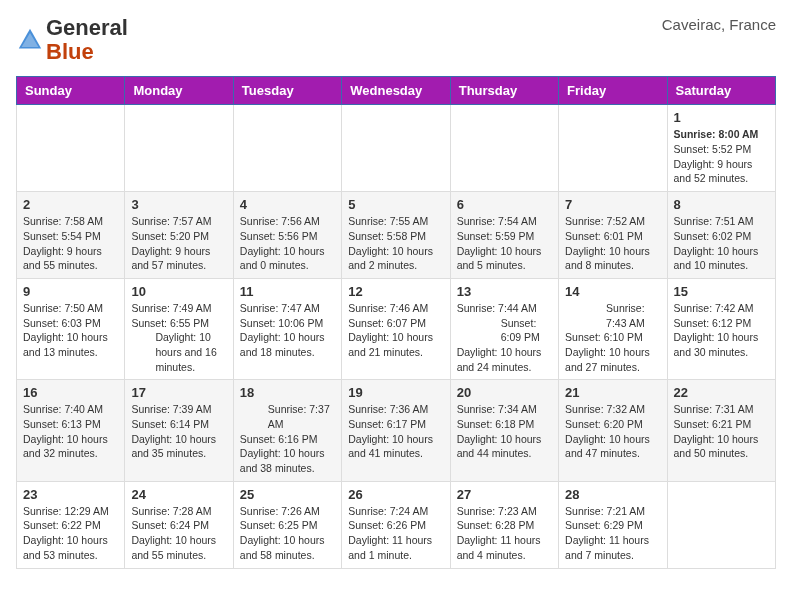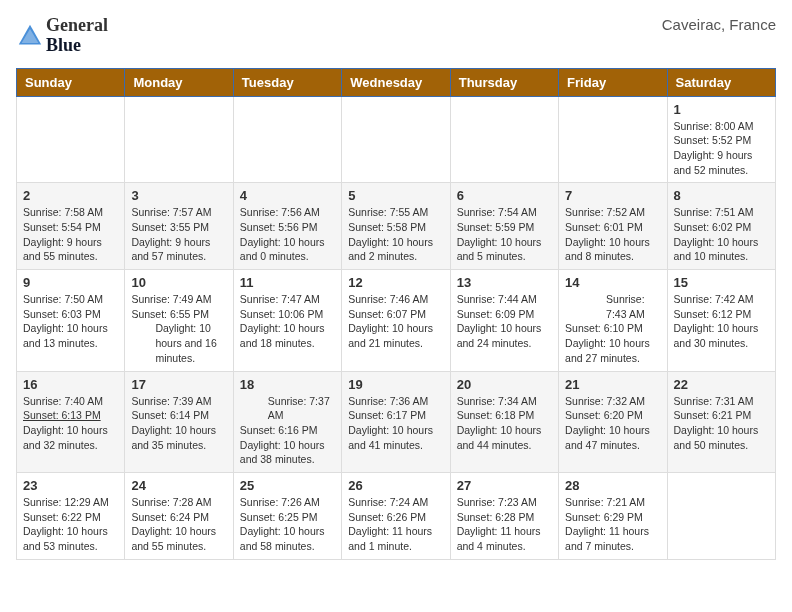--- a/index.html
+++ b/index.html
@@ -14,25 +14,24 @@
       display: flex;
       justify-content: space-between;
       align-items: flex-start;
       margin-bottom: 12px;
     }
     .logo {
       display: flex;
       align-items: center;
     }
     .logo-text {
-      font-size: 18px;
+      font-size: 22px;
       font-weight: bold;
       color: #333;
       line-height: 1.1;
-      font-family: Liberation Serif, serif;
     }
     .logo-text span {
       color: #4a90d9;
     }
     .logo-icon {
       width: 28px;
       height: 28px;
       margin-right: 2px;
     }
     .title-block {
@@ -46,21 +45,21 @@
     .location {
       font-size: 15px;
       color: #555;
     }
     .calendar {
       width: 100%;
       border-collapse: collapse;
       border: 1px solid #ccc;
     }
     .calendar th {
-      background: #a16207;
+      background: #a21caf;
       color: #fff;
       font-size: 13px;
       font-weight: bold;
       padding: 6px 8px;
       text-align: left;
       border: 1px solid #3a6aad;
     }
     .calendar td {
       vertical-align: top;
       padding: 5px 6px;
@@ -84,21 +83,21 @@
 </head>
 <body>
 
 <div class="header">
   <div class="logo">
     <svg class="logo-icon" viewBox="0 0 40 40">
       <polygon points="20,4 36,32 4,32" fill="#4a90d9"></polygon>
       <polygon points="20,10 32,30 8,30" fill="#fff" opacity="0.3"></polygon>
     </svg>
     <div class="logo-text">
-      <span style="color:#333">General</span><br><span style="color:#0f172a">Blue</span>
+      <span style="color:#333">General</span><br><span style="color:#c2410c">Blue</span>
     </div>
   </div>
   <div class="title-block">
     <div class="location">Caveirac, France</div>
   </div>
 </div>
 
 <table class="calendar">
   <thead>
     <tr>
@@ -114,36 +113,36 @@
   <tbody id="calendar-body">
   <tr>
         <td></td>
         <td></td>
         <td></td>
         <td></td>
         <td></td>
         <td></td>
         <td>
           <span class="day-num">1</span>
-          <span style="display: block; line-height: 1.4;">Sunrise: 8:00 AM</span>
+          <span style="display: block; line-height: 1.4; font-weight: bold;">Sunrise: 8:00 AM</span>
           <span style="display: block; line-height: 1.4;">Sunset: 5:52 PM</span>
           <span style="display: block; line-height: 1.4;">Daylight: 9 hours and 52 minutes.</span>
         </td>
       </tr>
       <tr>
         <td>
           <span class="day-num">2</span>
           <span style="display: block; line-height: 1.4;">Sunrise: 7:58 AM</span>
           <span style="display: block; line-height: 1.4;">Sunset: 5:54 PM</span>
           <span style="display: block; line-height: 1.4;">Daylight: 9 hours and 55 minutes.</span>
         </td>
         <td>
           <span class="day-num">3</span>
           <span style="display: block; line-height: 1.4;">Sunrise: 7:57 AM</span>
-          <span style="display: block; line-height: 1.4;">Sunset: 3:55 PM</span>
+          <span style="display: block; line-height: 1.4;">Sunset: 5:20 PM</span>
           <span style="display: block; line-height: 1.4;">Daylight: 9 hours and 57 minutes.</span>
         </td>
         <td>
           <span class="day-num">4</span>
           <span style="display: block; line-height: 1.4;">Sunrise: 7:56 AM</span>
           <span style="display: block; line-height: 1.4;">Sunset: 5:56 PM</span>
           <span style="display: block; line-height: 1.4;">Daylight: 10 hours and 0 minutes.</span>
         </td>
         <td>
           <span class="day-num">5</span>
@@ -191,41 +190,41 @@
         </td>
         <td>
           <span class="day-num">12</span>
           <span style="display: block; line-height: 1.4;">Sunrise: 7:46 AM</span>
           <span style="display: block; line-height: 1.4;">Sunset: 6:07 PM</span>
           <span style="display: block; line-height: 1.4;">Daylight: 10 hours and 21 minutes.</span>
         </td>
         <td>
           <span class="day-num">13</span>
           <span style="display: block; line-height: 1.4;">Sunrise: 7:44 AM</span>
-          <span style="display: block; line-height: 1.4;">Sunset: 6:09 PM</span>
+          <span style="display: block; line-height: 1.4; margin-left: 44px;">Sunset: 6:09 PM</span>
           <span style="display: block; line-height: 1.4;">Daylight: 10 hours and 24 minutes.</span>
         </td>
         <td>
           <span class="day-num">14</span>
           <span style="display: block; line-height: 1.4; margin-left: 41px;">Sunrise: 7:43 AM</span>
           <span style="display: block; line-height: 1.4;">Sunset: 6:10 PM</span>
           <span style="display: block; line-height: 1.4;">Daylight: 10 hours and 27 minutes.</span>
         </td>
         <td>
           <span class="day-num">15</span>
           <span style="display: block; line-height: 1.4;">Sunrise: 7:42 AM</span>
           <span style="display: block; line-height: 1.4;">Sunset: 6:12 PM</span>
           <span style="display: block; line-height: 1.4;">Daylight: 10 hours and 30 minutes.</span>
         </td>
       </tr>
       <tr>
         <td>
           <span class="day-num">16</span>
           <span style="display: block; line-height: 1.4;">Sunrise: 7:40 AM</span>
-          <span style="display: block; line-height: 1.4; text-decoration: underline;">Sunset: 6:13 PM</span>
+          <span style="display: block; line-height: 1.4;">Sunset: 6:13 PM</span>
           <span style="display: block; line-height: 1.4;">Daylight: 10 hours and 32 minutes.</span>
         </td>
         <td>
           <span class="day-num">17</span>
           <span style="display: block; line-height: 1.4;">Sunrise: 7:39 AM</span>
           <span style="display: block; line-height: 1.4;">Sunset: 6:14 PM</span>
           <span style="display: block; line-height: 1.4;">Daylight: 10 hours and 35 minutes.</span>
         </td>
         <td>
           <span class="day-num">18</span>

